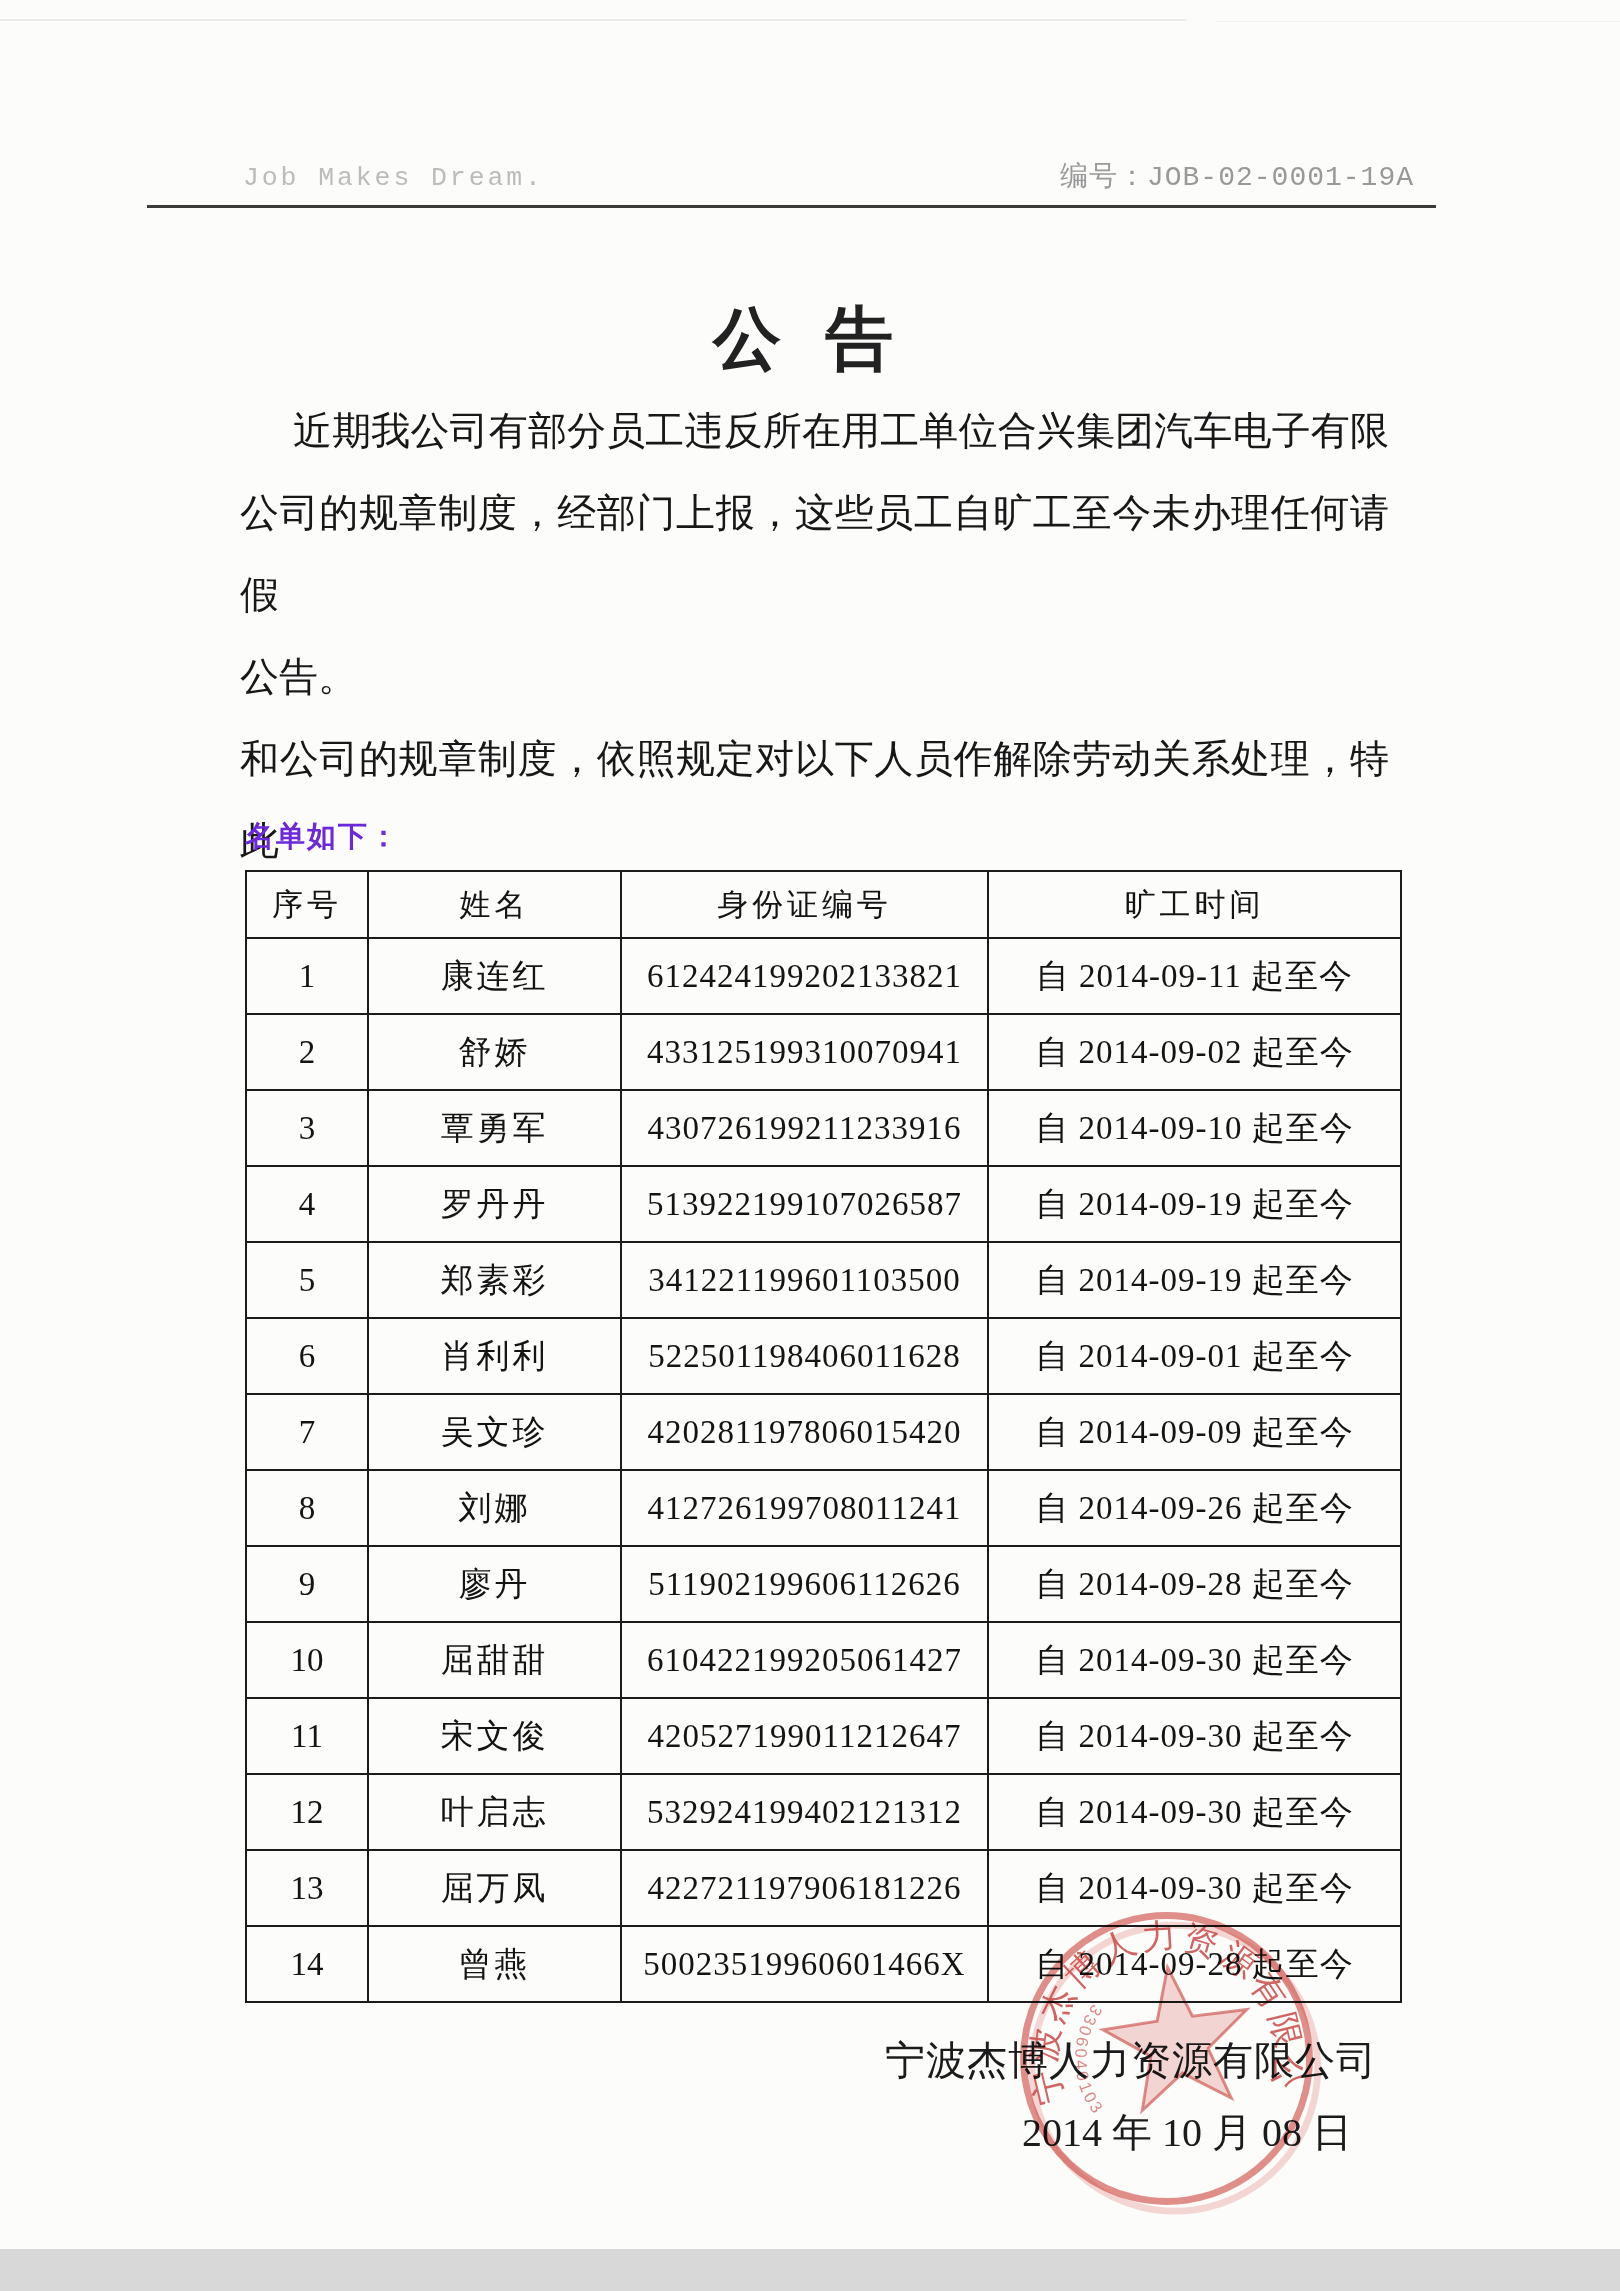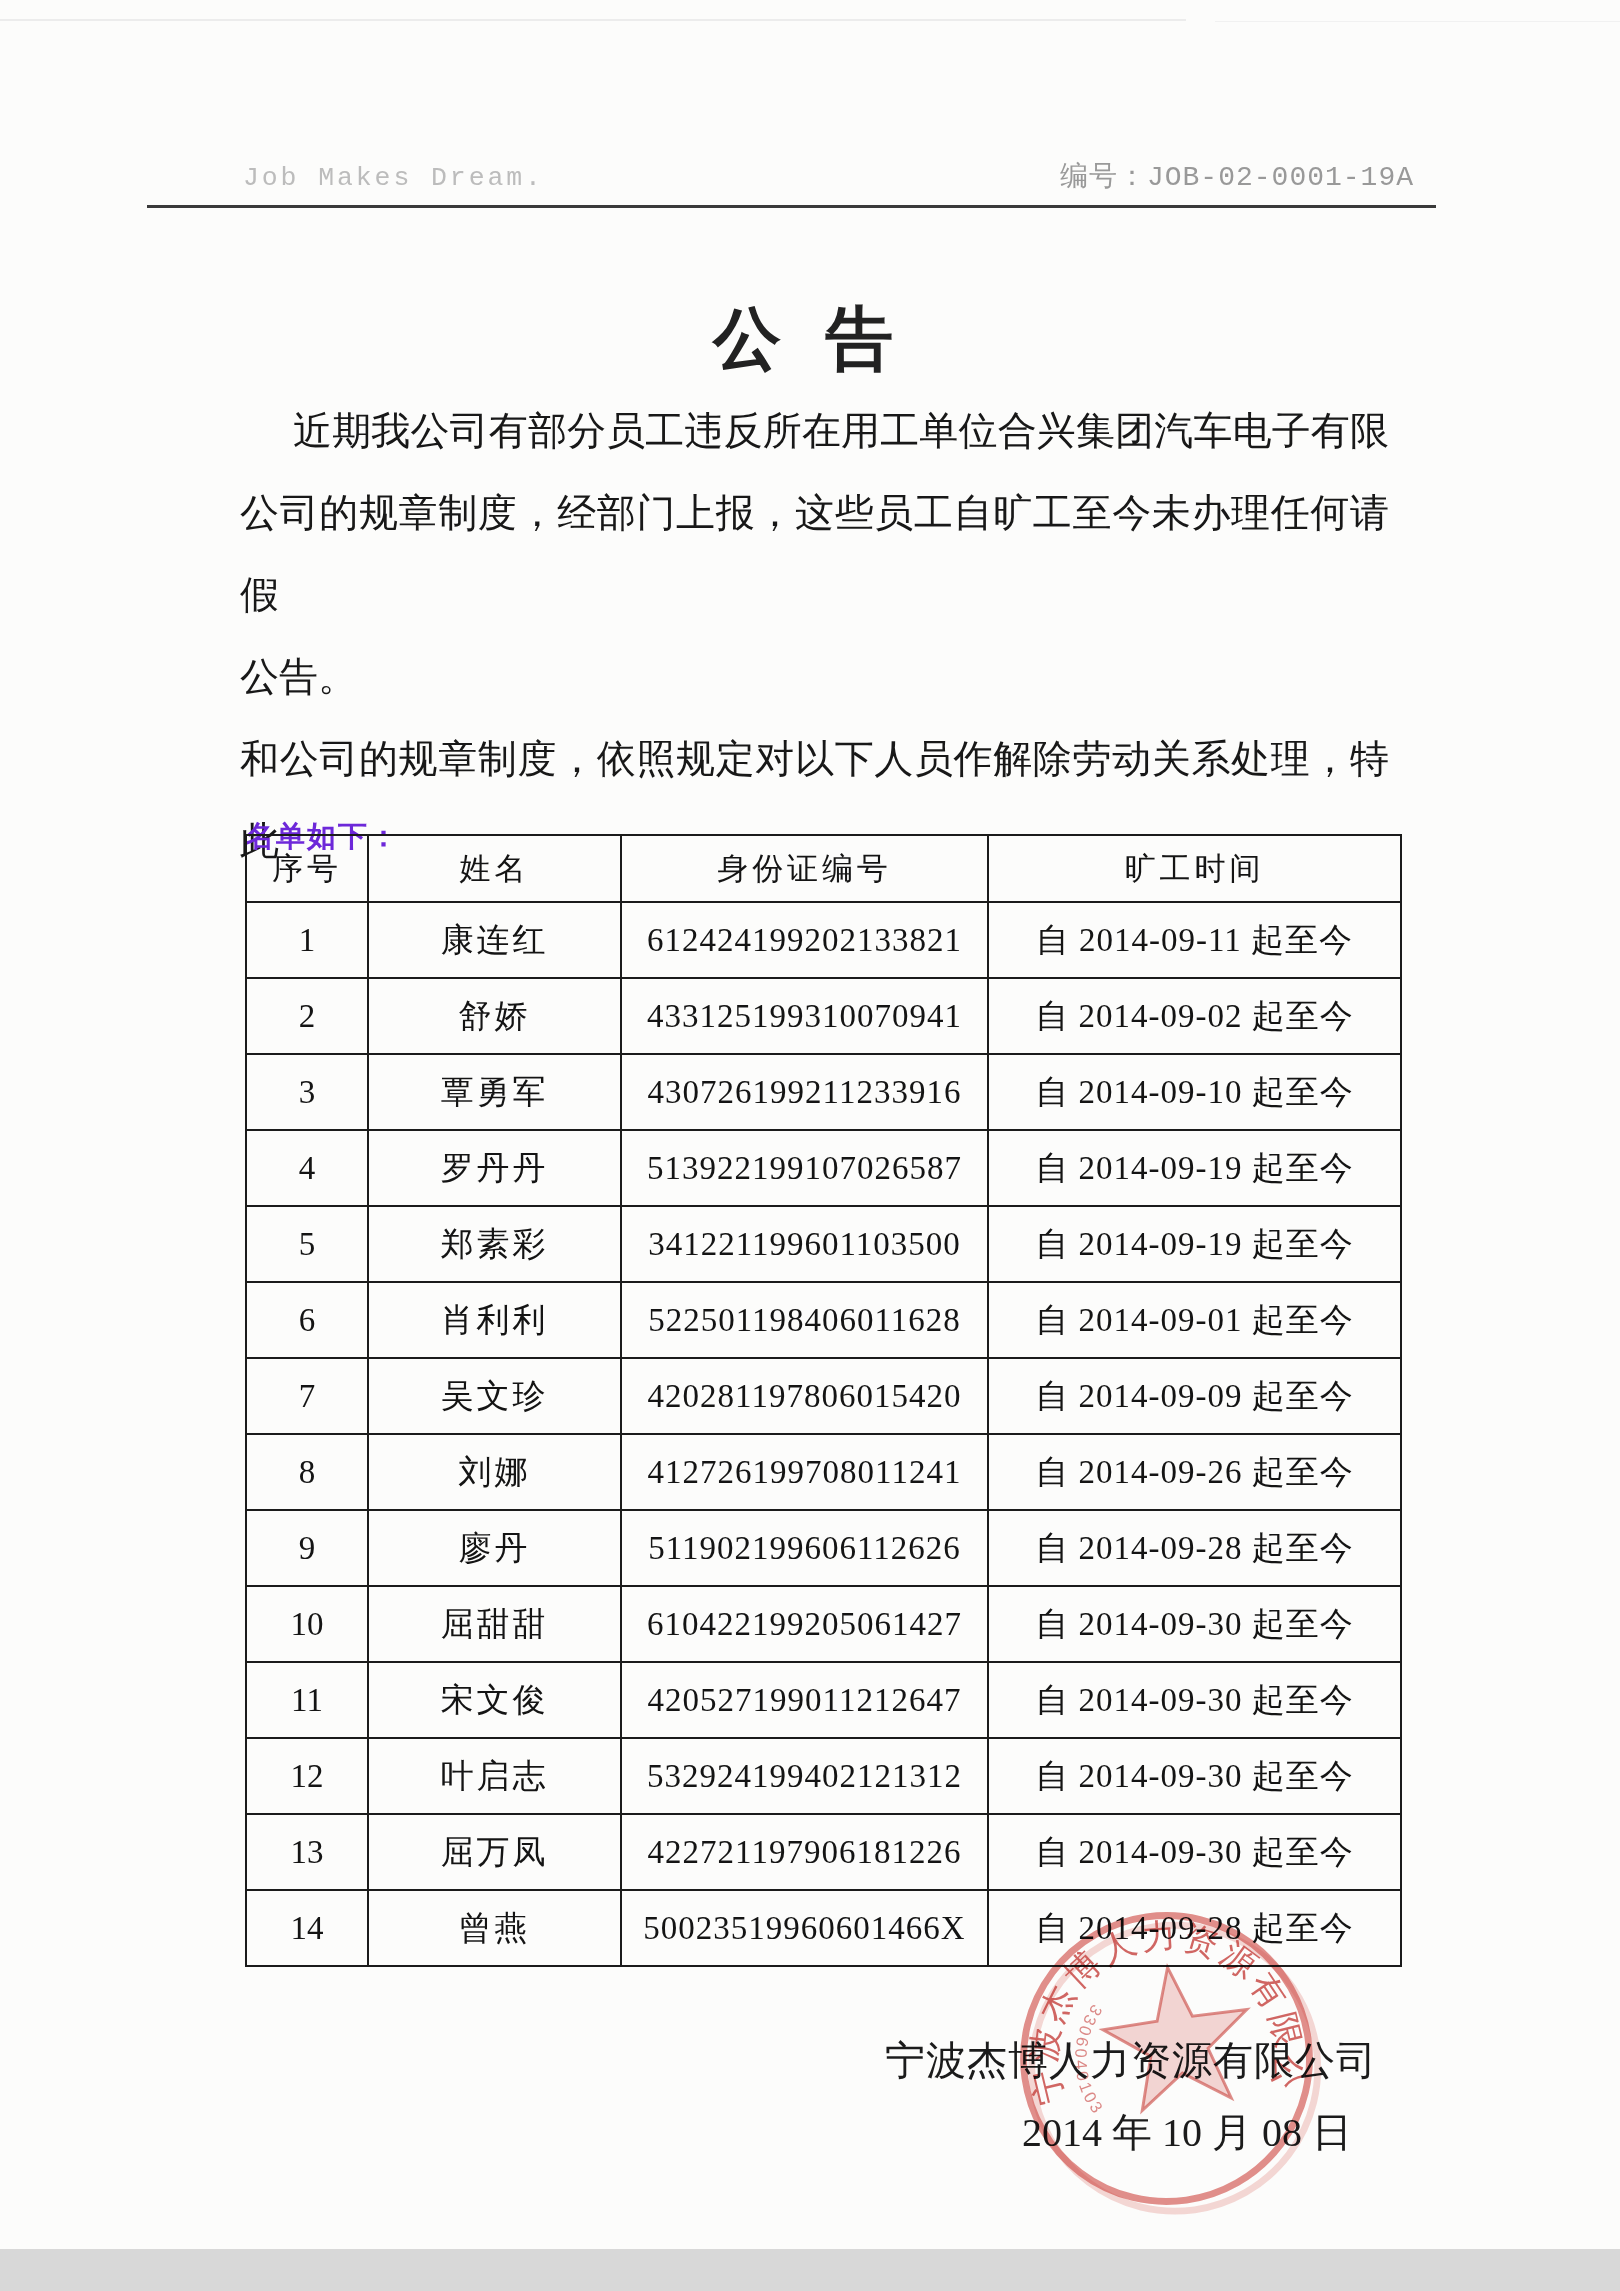--- a/index.html
+++ b/index.html
@@ -46,21 +46,21 @@
   }
   .body-line.first{text-indent:53px;}
 
   .list-label{
     position:absolute;left:245px;top:817px;
     font-family:"Liberation Sans","DejaVu Sans",sans-serif;
     font-size:29px;font-weight:bold;color:#6d28d9;letter-spacing:2px;
   }
 
   table.roster{
-    position:absolute;left:245px;top:834px;
+    position:absolute;left:245px;top:870px;
     width:1154px;
     border-collapse:collapse;
     table-layout:fixed;
     border:2.9px solid #161616;
   }
   table.roster th,table.roster td{
     border:2px solid #1b1b1b;
     text-align:center;vertical-align:middle;
     padding:0;
     color:#141414;

